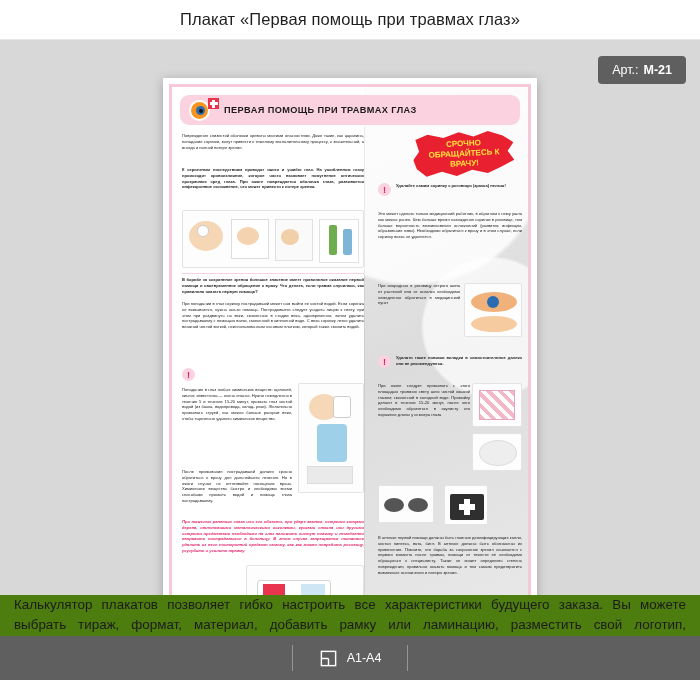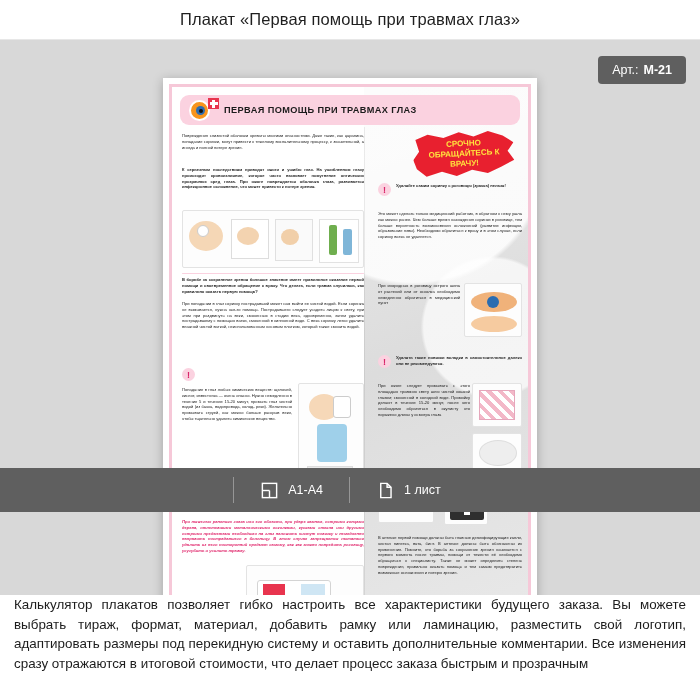--- a/index.html
+++ b/index.html
@@ -5,21 +5,21 @@
   * { box-sizing: border-box; }
   html, body {
     margin: 0; padding: 0;
     width: 700px; height: 700px;
     font-family: "Liberation Sans", sans-serif;
     background: #ffffff;
     overflow: hidden;
   }
   .page {
     position: relative;
-    width: 700px; height: 512px;
+    width: 700px; height: 680px;
     background: #4d7c0f;
   }
   
   .header {
     height: 40px;
     background: #ffffff;
     display: flex;
     align-items: center;
     justify-content: center;
     border-bottom: 1px solid #e7e7e7;
@@ -342,24 +342,15 @@
       <span class="f-icon">
         <svg width="19" height="19" viewBox="0 0 24 24" fill="none" stroke="#ffffff" stroke-width="1.8">
             <rect x="3" y="3" width="18" height="18"></rect>
             <line x1="3" y1="12" x2="12" y2="12"></line>
             <line x1="12" y1="12" x2="12" y2="21"></line>
           </svg>
       </span>
       <span>A1-A4</span>
     </div>
     <div class="f-sep"></div>
-    <div class="f-item">
-      <span class="f-icon">
-        <svg width="19" height="19" viewBox="0 0 24 24" fill="none" stroke="#ffffff" stroke-width="1.8">
-            <path d="M6 3h8l5 5v13H6z"></path>
-            <path d="M14 3v5h5"></path>
-          </svg>
-      </span>
-      <span>1 лист</span>
-    </div>
   </div>
 
 </div>
 
 </body></html>

